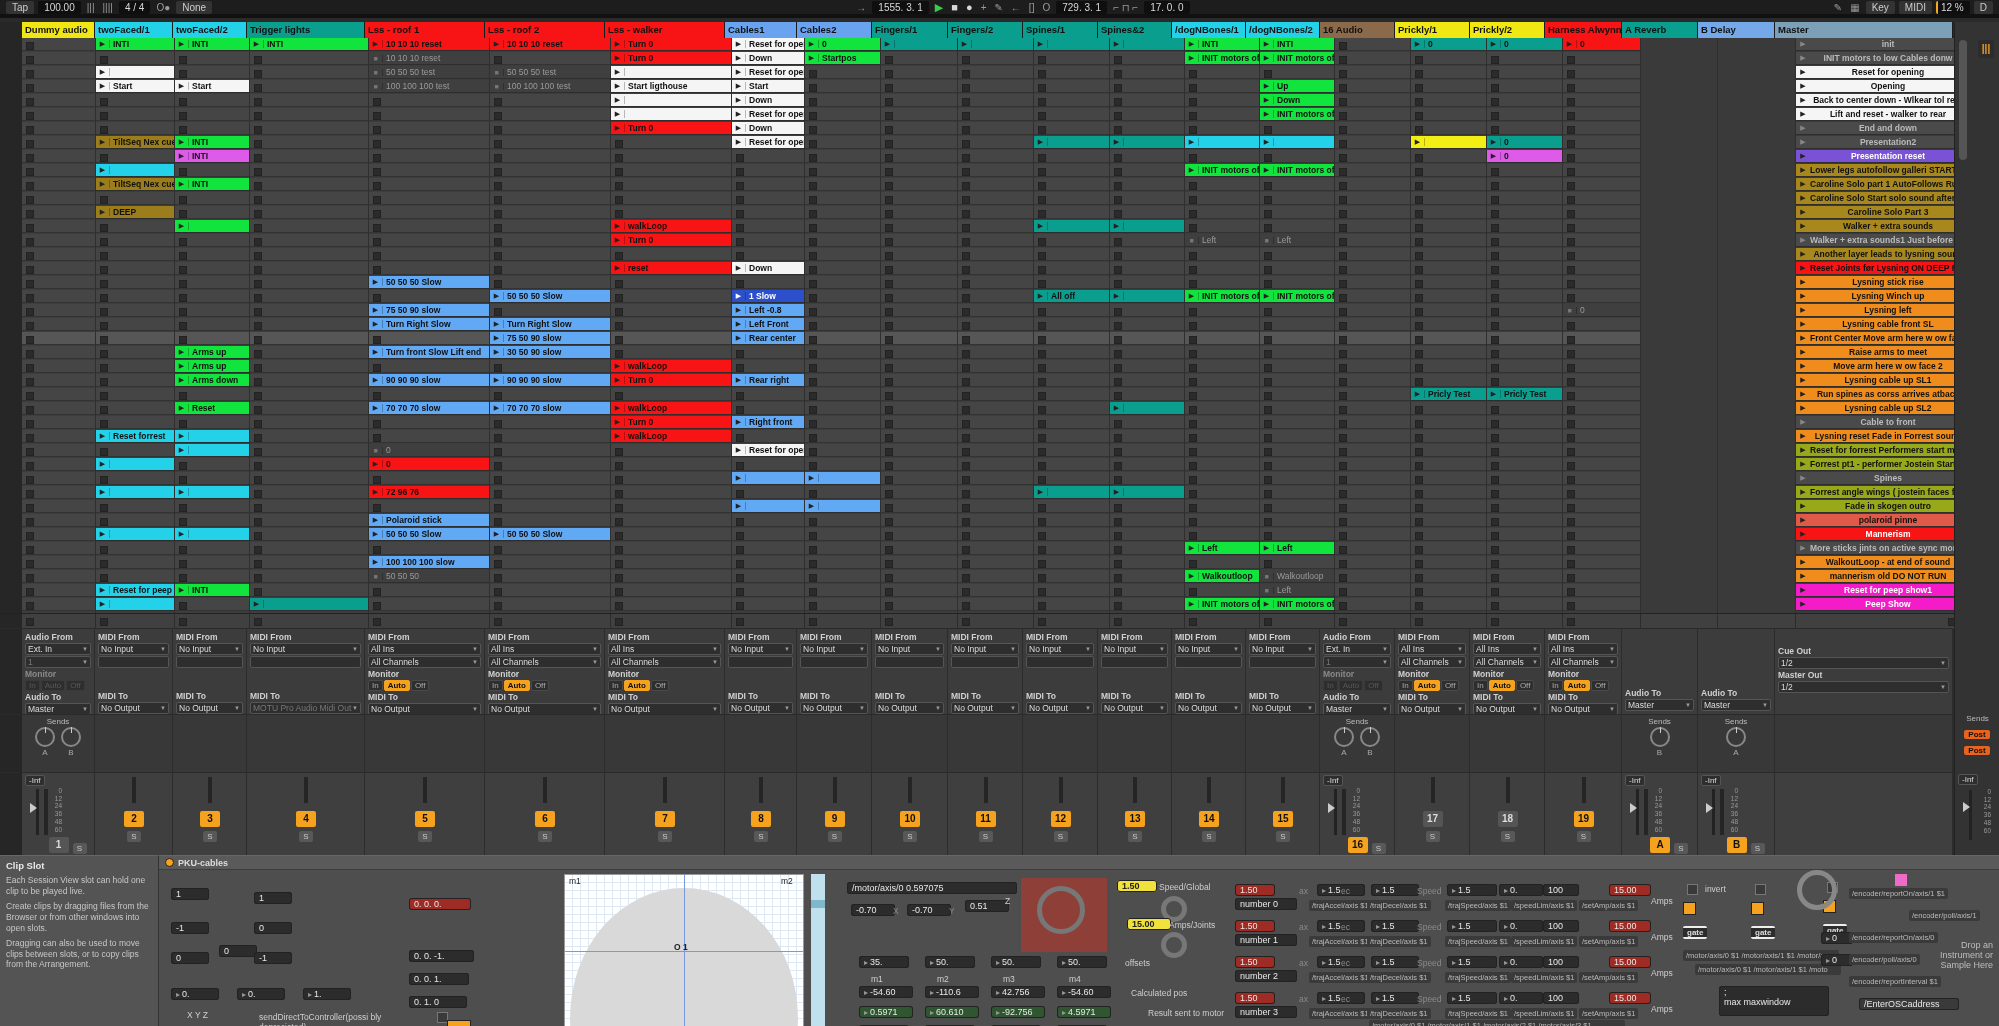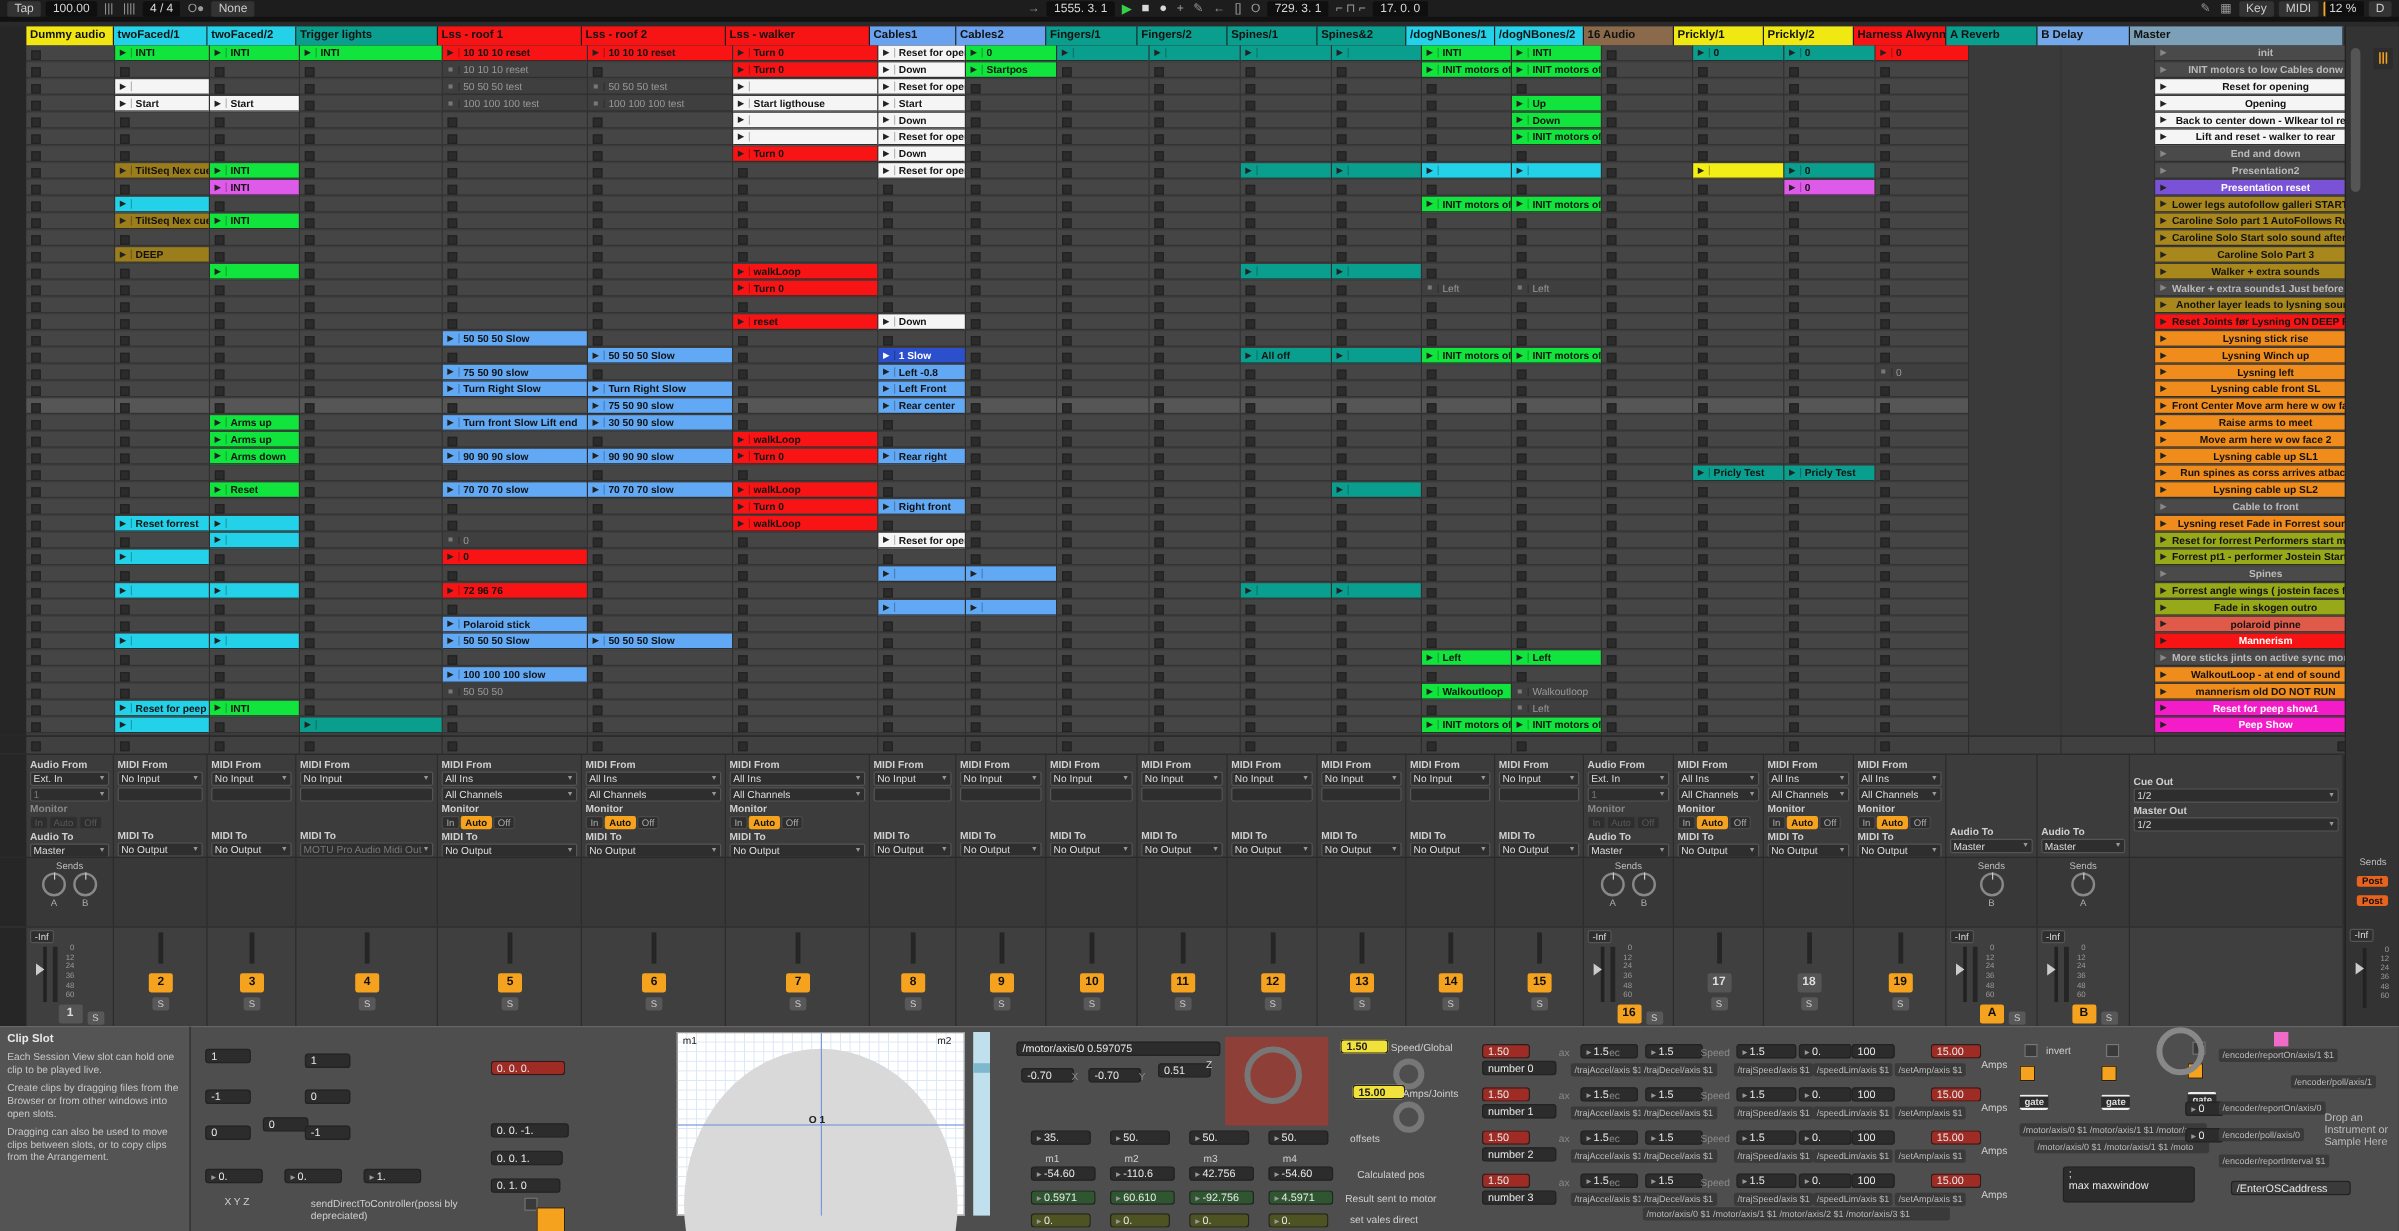--- a/index.html
+++ b/index.html
@@ -90,21 +90,21 @@
   .xy{position:absolute;background:#fff;box-shadow:inset 0 0 0 1px #999;
       background-image:linear-gradient(#dce8f5 1px,transparent 1px),linear-gradient(90deg,#dce8f5 1px,transparent 1px);background-size:8px 8px;}
   .xy .ell{position:absolute;left:6px;top:14px;width:228px;height:260px;background:#d9d9d9;border-radius:50%;}
   .xy .vline{position:absolute;left:50%;top:0;width:1px;height:100%;background:#7799dd;}
   .xy .hline{position:absolute;top:50%;left:0;height:1px;width:100%;background:#7799dd;}
   .bluestrip{position:absolute;background:#bfe0ec;}
   .dial{position:absolute;border-radius:50%;border:5px solid #777;}
   .chk{position:absolute;width:9px;height:9px;background:#3a3a3a;border:1px solid #777;}
   .osq{position:absolute;width:11px;height:11px;background:#f5a21e;border:1px solid #222;}
   .gate{position:absolute;background:#2c2c2c;color:#ddd;font-size:8px;font-weight:bold;padding:0 4px;border-top:2px solid #eee;border-bottom:2px solid #eee;border-radius:2px;}
-  .droptext{position:absolute;color:#bdbdbd;font-size:9px;width:56px;text-align:left;}
+  .droptext{position:absolute;color:#bdbdbd;font-size:9px;width:56px;text-align:right;}
   
   #rightstrip{position:absolute;top:22px;width:46px;background:#333;border-left:1px solid #222;}
   .vscroll{position:absolute;left:4px;top:18px;width:8px;height:120px;background:#555;border-radius:4px;}
   .oIII{position:absolute;right:6px;top:18px;width:16px;height:18px;background:#2c2c2c;color:#f5a21e;font-weight:bold;font-size:10px;text-align:center;line-height:18px;border-radius:2px;}
 </style>
 </head>
 <body>
 
 <div id="app">
   <div id="topbar">
@@ -3489,20 +3489,24 @@
     </div>
 
   <div id="infopanel">
     <h4>Clip Slot</h4>
     <p>Each Session View slot can hold one clip to be played live.</p>
     <p>Create clips by dragging files from the Browser or from other windows into open slots.</p>
     <p>Dragging can also be used to move clips between slots, or to copy clips from the Arrangement.</p>
   </div>
 
   <div id="device">
+    <div id="devtitle">
+      <span class="led"></span>
+      <span>PKU-cables</span>
+    </div>
     <div id="devbody" style="position:relative;width:100%;height:157px;">
         <div class="dbox" style="left: 12px; top: 18px; width: 28px;">1</div>
         <div class="dbox" style="left: 95px; top: 22px; width: 28px;">1</div>
         <div class="dbox" style="left: 12px; top: 52px; width: 28px;">-1</div>
         <div class="dbox" style="left: 95px; top: 52px; width: 28px;">0</div>
         <div class="dbox" style="left: 60px; top: 75px; width: 28px;">0</div>
         <div class="dbox" style="left: 12px; top: 82px; width: 28px;">0</div>
         <div class="dbox" style="left: 95px; top: 82px; width: 28px;">-1</div>
         <div class="dbox red" style="left: 250px; top: 28px; width: 52px;">0. 0. 0.</div>
         <div class="dbox" style="left: 250px; top: 80px; width: 55px;">0. 0. -1.</div>
@@ -3552,21 +3556,21 @@
         <div class="dlabel" style="left: 910px; top: 104px;">m4</div>
         <div class="dbox num" style="left: 700px; top: 116px; width: 44px;">-54.60</div>
         <div class="dbox num" style="left: 766px; top: 116px; width: 44px;">-110.6</div>
         <div class="dbox num" style="left: 832px; top: 116px; width: 44px;">42.756</div>
         <div class="dbox num" style="left: 898px; top: 116px; width: 44px;">-54.60</div>
         <div class="dlabel" style="left: 972px; top: 118px;">Calculated pos</div>
         <div class="dbox green num" style="left: 700px; top: 136px; width: 44px;">0.5971</div>
         <div class="dbox green num" style="left: 766px; top: 136px; width: 44px;">60.610</div>
         <div class="dbox green num" style="left: 832px; top: 136px; width: 44px;">-92.756</div>
         <div class="dbox green num" style="left: 898px; top: 136px; width: 44px;">4.5971</div>
-        <div class="dlabel" style="left: 962px; top: 138px;">Result sent to motor</div>
+        <div class="dlabel" style="left: 989px; top: 138px;">Result sent to motor</div>
         <div class="dbox olive num" style="left: 700px; top: 155px; width: 40px;">0.</div>
         <div class="dbox olive num" style="left: 766px; top: 155px; width: 40px;">0.</div>
         <div class="dbox olive num" style="left: 832px; top: 155px; width: 40px;">0.</div>
         <div class="dbox olive num" style="left: 898px; top: 155px; width: 40px;">0.</div>
         <div class="dlabel" style="left: 966px; top: 155px;">set vales direct</div>
         <div class="dbox red" style="left: 1076px; top: 14px; width: 30px;">1.50</div>
         <div class="dbox" style="left: 1076px; top: 28px; width: 52px;">number 0</div>
         <div class="dlabel dim" style="left: 1140px; top: 16px;">ax</div>
         <div class="dbox num" style="left: 1158px; top: 14px; width: 38px;">1.5</div>
         <div class="dlabel dim" style="left: 1182px; top: 16px;">ec</div>

